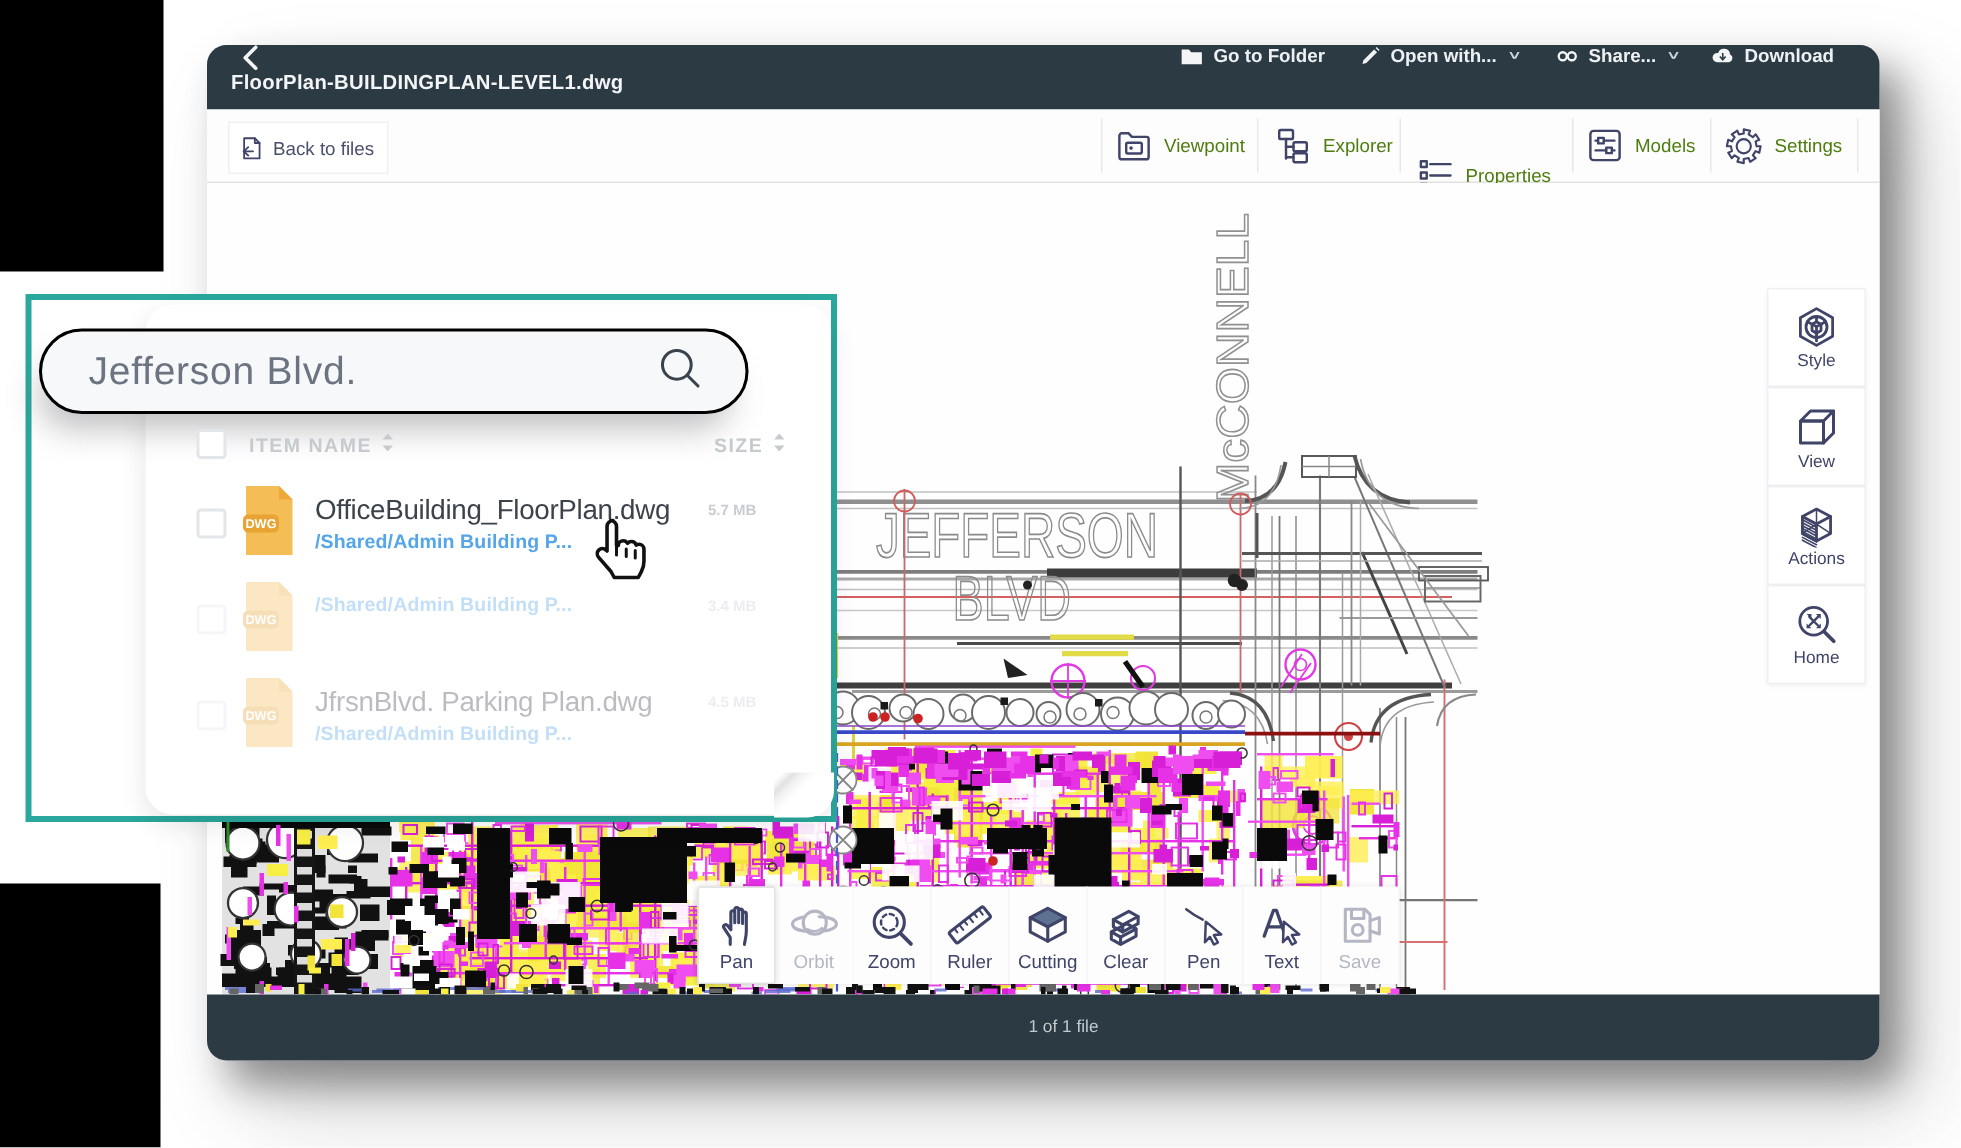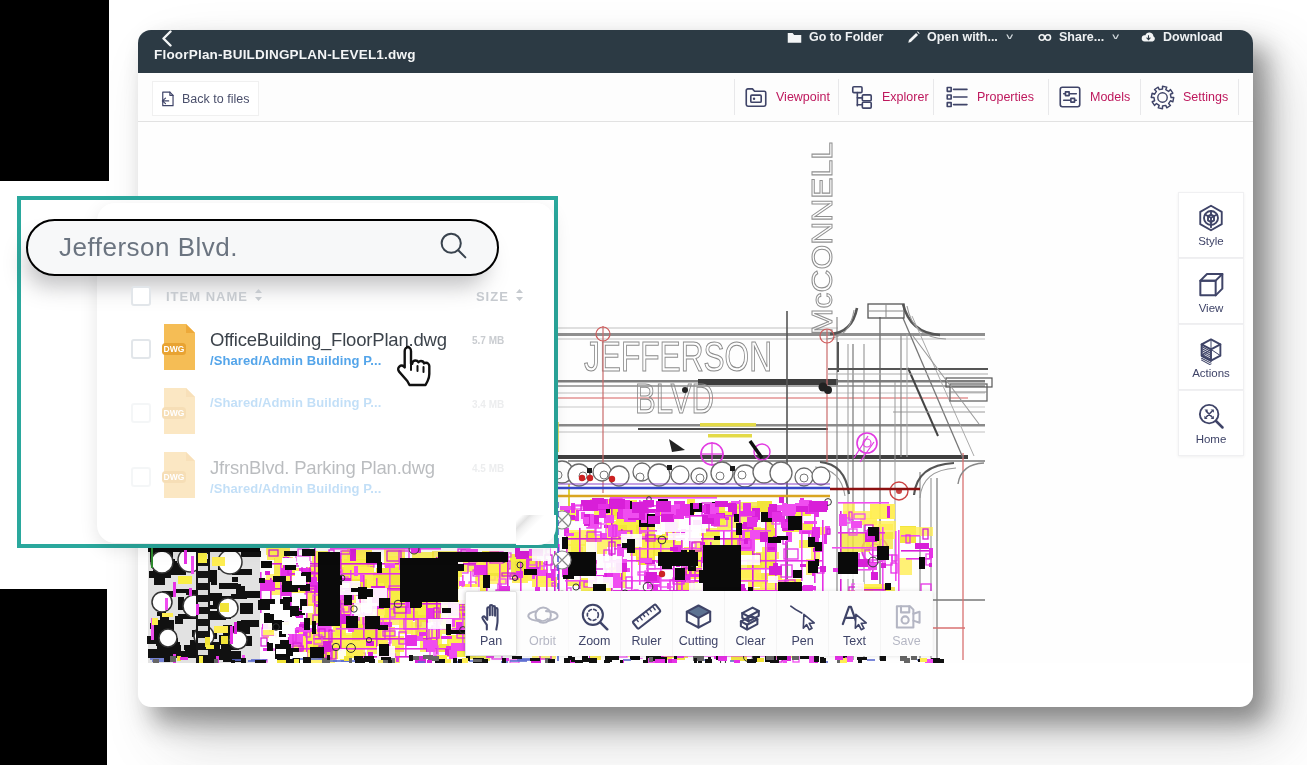--- a/index.html
+++ b/index.html
@@ -5,21 +5,21 @@
 html,body { width:1307px; height:765px; background:#fff; font-family:"Liberation Sans", sans-serif; overflow:hidden; position:relative; }
 .blk { position:absolute; background:#000; }
 #app { position:absolute; left:138px; top:30px; width:1115px; height:677px; border-radius:13px; background:#fff;
   box-shadow: 14px 16px 26px rgba(35,35,35,0.45), 28px 32px 60px rgba(60,60,60,0.22); }
 #hdr { position:absolute; left:0; top:0; width:100%; height:43px; background:#2c3a44; border-radius:13px 13px 0 0;
   display:flex; color:#f3f5f6;flex-direction:column; }
 #hdr .title { font-size:13.5px; font-weight:bold; letter-spacing:0.2px; }
 .hbtn { display:flex; align-items:center; gap:7px; font-size:12.5px; font-weight:bold; color:#eef1f3; }
 .carr { font-size:9px; margin-left:2px; transform:scaleX(1.4); display:inline-block; color:#cfd6da;}
 #tbar { position:absolute; left:0; top:43px; width:100%; height:49px; background:#fdfdfd; border-bottom:1px solid #e2e2e2; }
-.tgroup { position:absolute; top:0; height:48px; display:flex; align-items:center; gap:7px; font-size:12.5px; color:#be185d; }
+.tgroup { position:absolute; top:0; height:48px; display:flex; align-items:center; gap:7px; font-size:12.5px; color:#4d7c0f; }
 .vsep { position:absolute; top:6px; height:36px; width:1px; background:#e8e8ea; }
 #backbox { position:absolute; left:14px; top:8px; width:107px; height:35px; border:1px solid #f0f0f0; display:flex; align-items:center; gap:5px; padding-left:5px; font-size:12.5px; color:#4a4f6b; background:#fff; }
 #canvas { position:absolute; left:0; top:92px; width:1115px; height:541px; background:#fefefe; overflow:hidden; }
 #foot { position:absolute; left:0; top:633px; width:100%; height:44px; background:#2c3a44; border-radius:0 0 13px 13px;
   display:flex; align-items:center; justify-content:center; color:#c2cad0; font-size:11.5px; padding-left:27px; }
 #rpanel { position:absolute; left:1040px; top:70px; width:66px; }
 .rcell { width:66px; height:66px; background:#fff; border:1px solid #f0f0f2; box-shadow:0 1px 3px rgba(0,0,0,0.06);
   display:flex; flex-direction:column; align-items:center; justify-content:center; gap:2px; font-size:11.5px; color:#3f4468; margin-bottom:0px; }
 #btool { position:absolute; left:327px; top:469px; width:468px; height:65px; background:#fdfdfd; box-shadow:0 0 4px rgba(0,0,0,0.12); display:flex; }
 .bcell { width:52px; height:65px; border-right:1px solid #f4f4f4; display:flex; flex-direction:column; align-items:center; justify-content:center; gap:1px; font-size:12.5px; color:#3f4468; }
@@ -79,21 +79,21 @@
           <rect x="7.2" y="10.3" width="9.6" height="6.6" rx="1"></rect>
           <circle cx="10.2" cy="13.6" r="1.1" fill="#3f4468" stroke="none"></circle>
         </svg>Viewpoint</div>
     <div class="tgroup" style="left:711px;"><svg class="" width="26" height="26" viewBox="0 0 24 24" fill="none" stroke="#3f4468" stroke-width="1.5" stroke-linecap="round" stroke-linejoin="round">
           <rect x="3.5" y="2.5" width="8.5" height="5.5" rx="1"></rect>
           <path d="M7.7 8 v12"></path>
           <path d="M7.7 12.8 h4.6 M7.7 19.2 h4.6"></path>
           <rect x="12.3" y="10" width="8.2" height="5.5" rx="1"></rect>
           <rect x="12.3" y="16.8" width="8.2" height="5.5" rx="1"></rect>
         </svg>Explorer</div>
-    <div class="tgroup" style="left:806px;"><svg class="" width="26" height="26" viewBox="0 0 24 24" fill="none" stroke="#3f4468" stroke-width="1.5" stroke-linecap="round" stroke-linejoin="round">
+    <div class="tgroup" style="left:806px;margin-top:20px;"><svg class="" width="26" height="26" viewBox="0 0 24 24" fill="none" stroke="#3f4468" stroke-width="1.5" stroke-linecap="round" stroke-linejoin="round">
           <rect x="3" y="3.2" width="3.6" height="3.6"></rect>
           <path d="M8.8 5 h12.4"></path>
           <rect x="3" y="10.2" width="3.6" height="3.6"></rect>
           <path d="M8.8 12 h12.4"></path>
           <rect x="3" y="17.2" width="3.6" height="3.6"></rect>
           <path d="M8.8 19 h12.4"></path>
         </svg>Properties</div>
     <div class="tgroup" style="left:919px;"><svg class="" width="26" height="26" viewBox="0 0 24 24" fill="none" stroke="#3f4468" stroke-width="1.5" stroke-linecap="round" stroke-linejoin="round">
           <rect x="3" y="3" width="18" height="18" rx="2"></rect>
           <path d="M6.2 9 h11.6 M6.2 15 h11.6"></path>
@@ -1978,20 +1978,21 @@
             <circle cx="10.5" cy="10.5" r="7.4"></circle>
             <path d="M16 16 L21.2 21.2" stroke-width="2"></path>
             <path d="M8.2 8.2 l4.6 4.6 M12.8 8.2 l-4.6 4.6" stroke-width="1.3"></path>
             <path d="M6.7 6.7 h2.6 v2.6 z" fill="#3f4468" stroke="none"></path>
             <path d="M14.3 6.7 h-2.6 l2.6 2.6 z" fill="#3f4468" stroke="none"></path>
             <path d="M6.7 14.3 v-2.6 l2.6 2.6 z" fill="#3f4468" stroke="none"></path>
             <path d="M14.3 14.3 v-2.6 l-2.6 2.6 z" fill="#3f4468" stroke="none"></path>
           </svg>Home</div>
     </div>
   </div>
+  <div id="foot">1 of 1 file</div>
 </div>
 
 <div id="popup">
   <div id="card">
       <div style="position:absolute;right:-2px;bottom:-2px;width:40px;height:30px;background:linear-gradient(315deg,#ffffff 58%,#f2f2f2 72%,#e2e2e2 80%,#ffffff 92%);border-bottom-right-radius:18px;"></div>
     </div>
   <div id="pill">
       <span class="ptext">Jefferson Blvd.</span>
       <span class="mag"><svg width="31" height="31" viewBox="0 0 34 34" fill="none" stroke="#39434e" stroke-width="2.2">
           <circle cx="14.5" cy="14.5" r="10.5"></circle>

